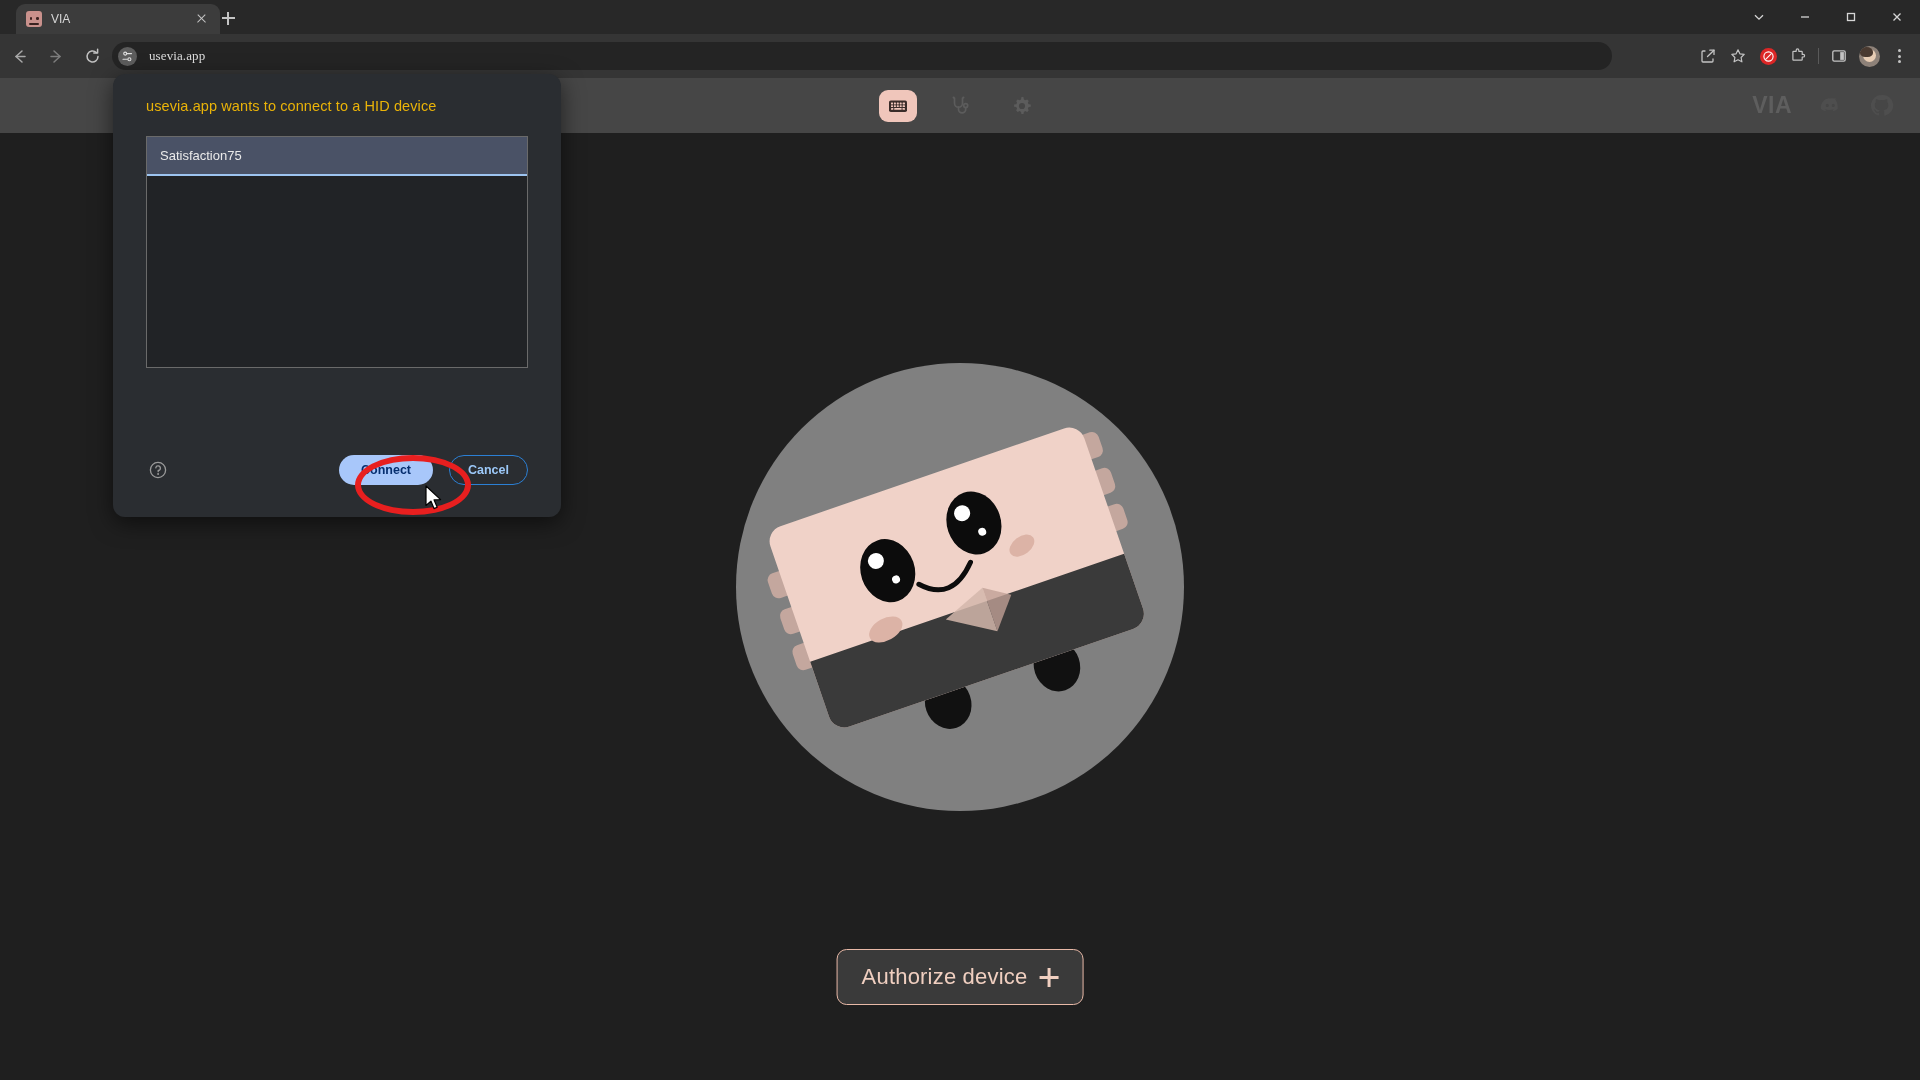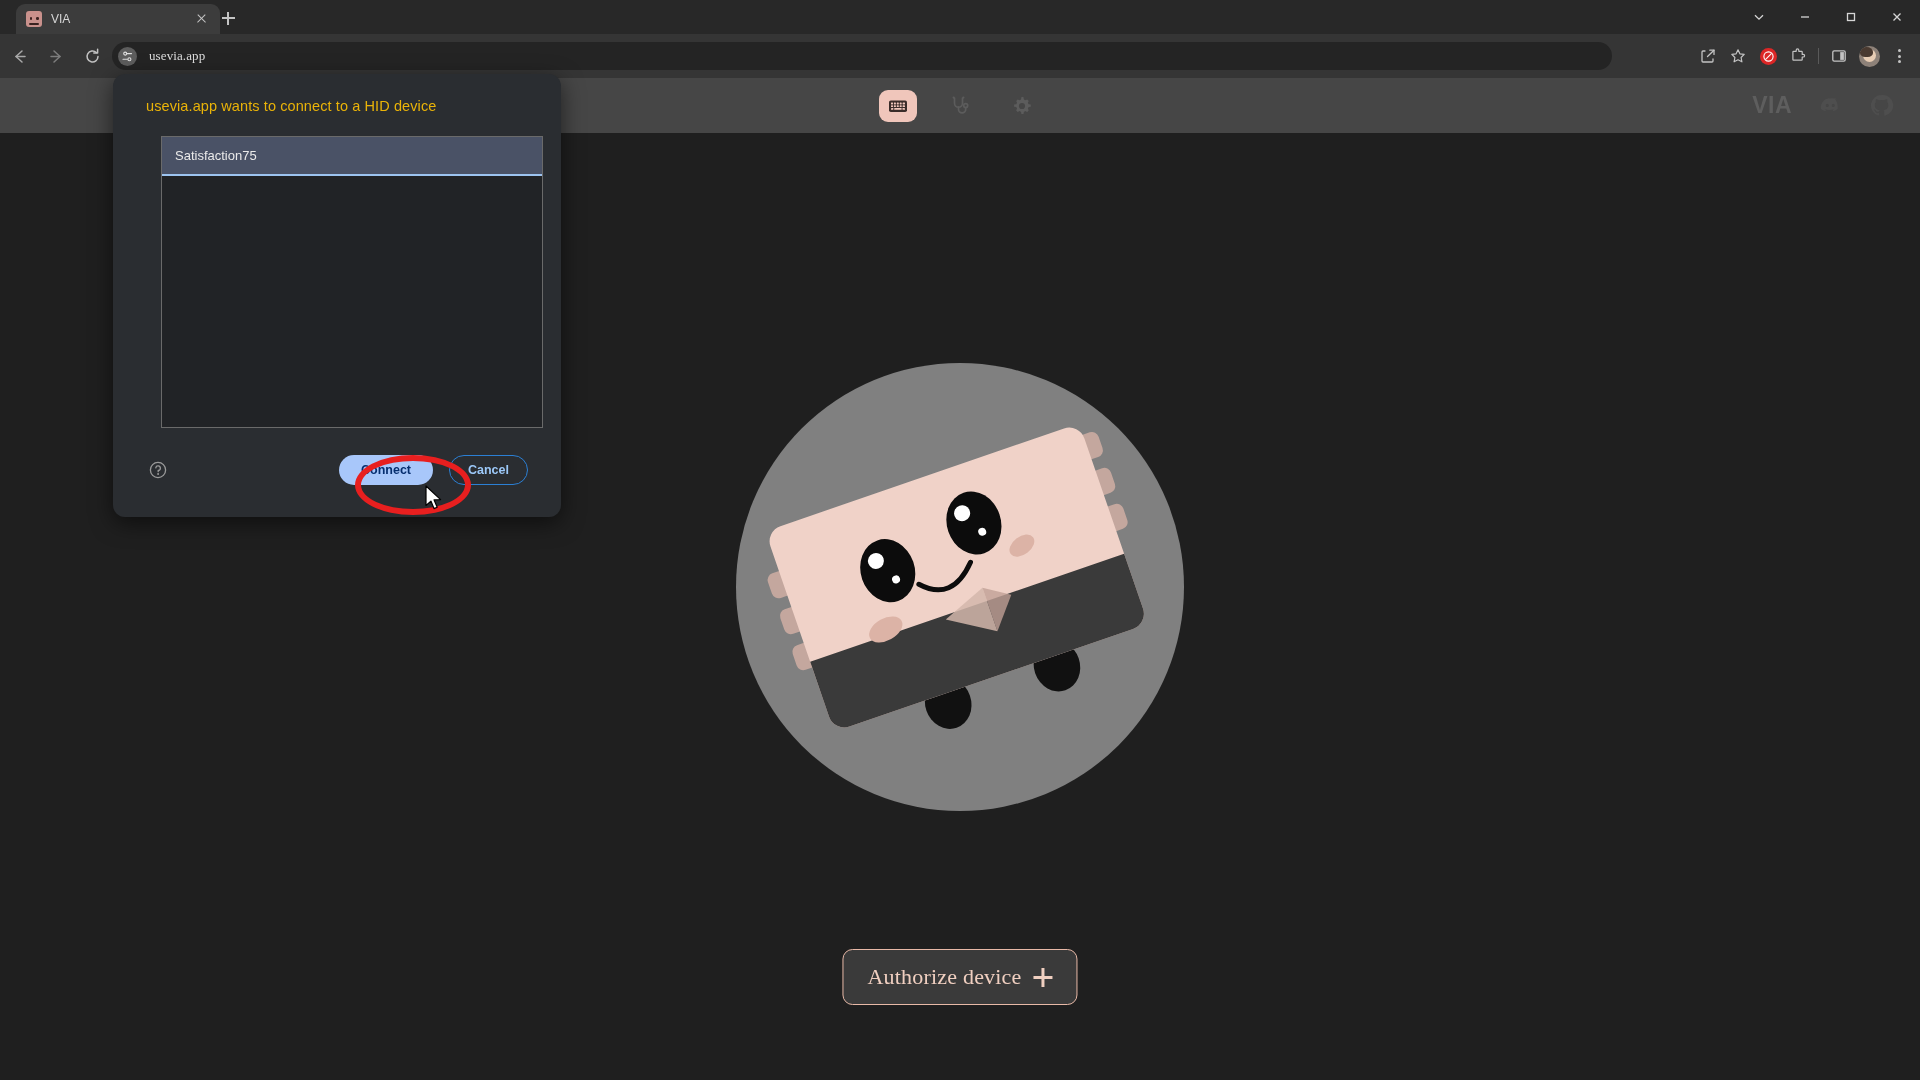--- a/index.html
+++ b/index.html
@@ -123,21 +123,21 @@
   }
   .mascot-circle {
     position:absolute; inset:0; border-radius:50%; background:#808080;
     overflow:hidden;
   }
 
   .authorize-btn {
     position:absolute; left:50%; top:816px; transform:translateX(-50%);
     height:56px; padding:0 24px; border-radius:10px;
     border:1.5px solid #e8b9a7; background:#3a3a3a; color:#f0cfc0;
-    font-size:22px; font-family:Liberation Serif, serif;
+    font-size:22px; font-family:Liberation Sans, sans-serif;
     display:flex; align-items:center; gap:12px; letter-spacing:.2px;
   }
   .authorize-plus { position:relative; width:19px; height:19px; flex:none; }
   .authorize-plus::before, .authorize-plus::after {
     content:""; position:absolute; background:#f0cfc0;
   }
   .authorize-plus::before { left:0; top:8px; width:19px; height:3.2px; }
   .authorize-plus::after  { left:8px; top:0; width:3.2px; height:19px; }
 
   
@@ -145,22 +145,22 @@
     position:absolute; left:113px; top:74px; width:448px; height:443px;
     background:#2a2d31; border-radius:12px;
     box-shadow:0 6px 22px rgba(0,0,0,.55);
     padding:0 20px;
   }
   .hid-title {
     font-size:14.5px; color:#eab308; padding-top:24px; padding-left:13px;
     letter-spacing:.1px;
   }
   .hid-list {
-    position:absolute; left:33px; top:62px; width:382px; height:292px;
-    border:1px solid #6a6a6a; background:#212326; overflow:hidden;margin-left:15px;
+    position:absolute; left:33px; top:62px; width:382px; height:232px;
+    border:1px solid #6a6a6a; background:#212326; overflow:hidden;
   }
   .hid-item {
     height:39px; display:flex; align-items:center; padding-left:13px;
     font-size:13px; color:#eaeaea;
   }
   .hid-item.selected { background:#4a5266; border-bottom:2px solid #9dc4f0; }
 
   .hid-footer {
     position:absolute; left:33px; right:33px; top:372px; height:48px;
     display:flex; align-items:center;

